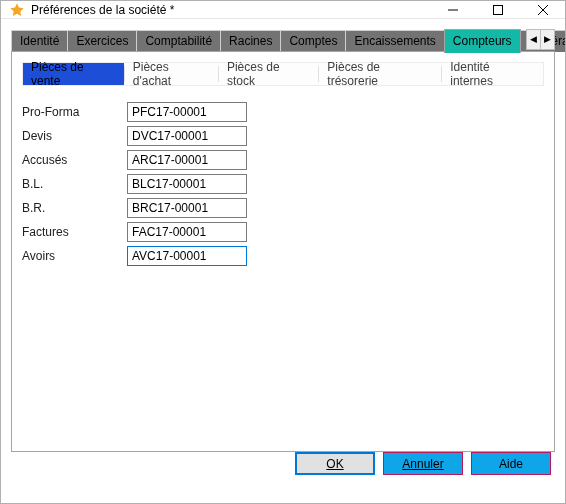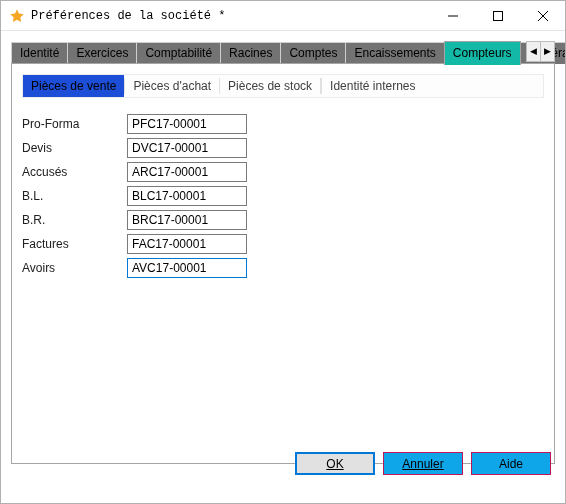--- a/index.html
+++ b/index.html
@@ -10,26 +10,25 @@
     background: #fff;
     color: #000;
     width: 566px;
     height: 504px;
     border: 1px solid #b0b0b0;
     position: relative;
     overflow: hidden;
   }
   
   .titlebar {
-    height: 30px;
+    height: 18px;
     display: flex;
     align-items: center;
     background: #fff;
     border-bottom: 1px solid #e5e5e5;
-    font-family: Liberation Mono, monospace;
   }
   .titlebar .icon {
     width: 16px; height: 16px;
     margin: 0 6px 0 8px;
     display:flex;align-items:center;justify-content:center;
   }
   .titlebar .title {
     flex: 1;
     font-size: 12px;
     color: #000;
@@ -238,20 +237,21 @@
 
   <div class="tabpanel">
 
     <div class="subtabs">
       <div class="subtab active">Pièces de vente</div>
       <div class="sep"></div>
       <div class="subtab">Pièces d'achat</div>
       <div class="sep"></div>
       <div class="subtab">Pièces de stock</div>
       <div class="sep"></div>
+      <div class="subtab">Pièces de trésorerie</div>
       <div class="sep"></div>
       <div class="subtab">Identité internes</div>
     </div>
 
     <div class="form">
       <div class="row">
         <span class="label">Pro-Forma</span>
         <input type="text" value="PFC17-00001" style="">
       </div>
       <div class="row">

